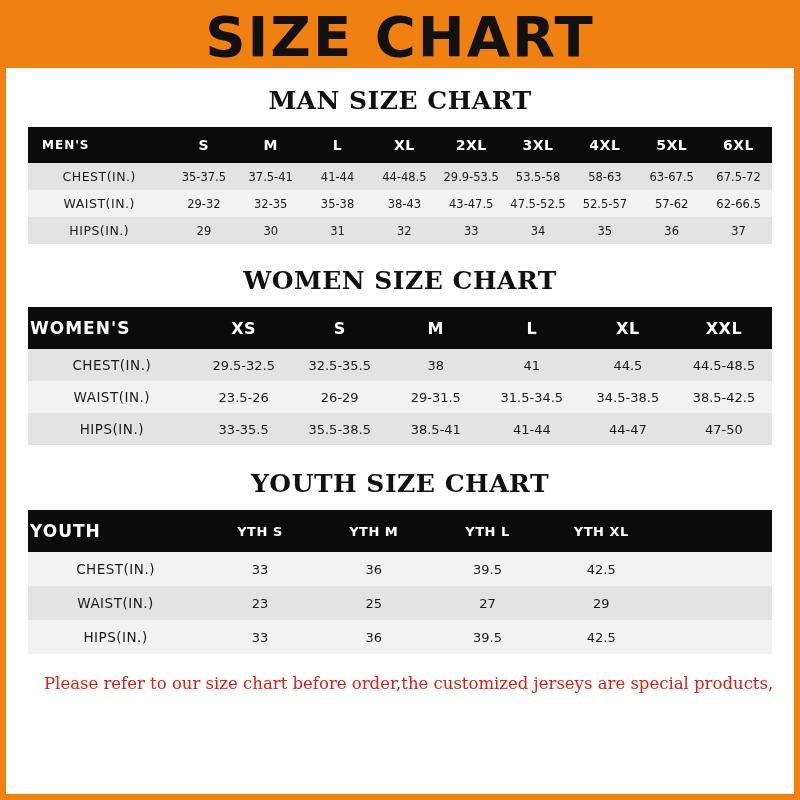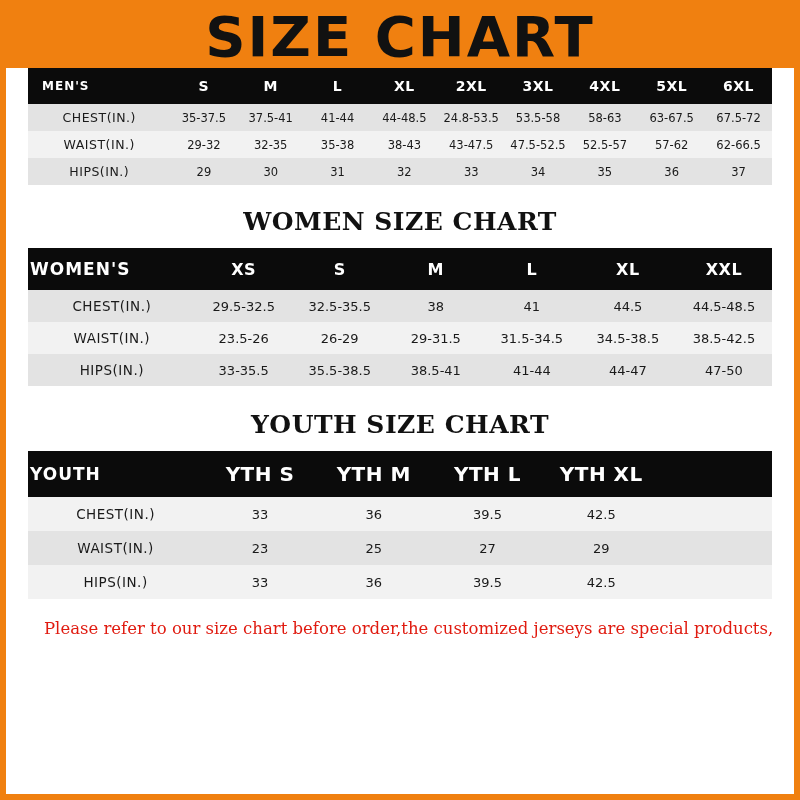--- a/index.html
+++ b/index.html
@@ -87,21 +87,21 @@
   table.chart tbody tr.odd td { background: #e3e3e3; }
   table.chart tbody tr.even td { background: #f2f2f2; }
 
   
   .sec-women table.chart td { font-size: 13px; padding: 8px 2px; }
   .sec-women table.chart thead td { font-size: 16px; padding: 11px 2px; }
   .sec-women table.chart thead td.head-label { font-size: 17px; }
   .sec-women table.chart tbody td.row-label { font-size: 13.5px; }
 
   .sec-youth table.chart td { font-size: 13px; padding: 9px 2px; }
-  .sec-youth table.chart thead td { font-size: 20px; padding: 11px 2px; }
+  .sec-youth table.chart thead td { font-size: 13px; padding: 11px 2px; }
   .sec-youth table.chart thead td.head-label { font-size: 17px; }
   .sec-youth table.chart tbody td.row-label { font-size: 13.5px; }
 
   .footer-note {
     margin-top: 18px;
     padding: 0 16px;
     text-align: center;
     color: #e01b10;
     font-family: "DejaVu Serif", serif;
     font-size: 16.5px;
@@ -114,20 +114,21 @@
 
 <div class="page">
 
   <div class="header-band">
     <div class="header-title">SIZE CHART</div>
   </div>
 
   <div class="content">
 
     <div class="sec-man">
+      <div class="section-title">MAN SIZE CHART</div>
       <table class="chart">
         <thead>
           <tr>
             <td class="head-label" style="width:17%">MEN'S</td>
             <td>S</td>
             <td>M</td>
             <td>L</td>
             <td>XL</td>
             <td>2XL</td>
             <td>3XL</td>
@@ -136,21 +137,21 @@
             <td>6XL</td>
           </tr>
         </thead>
         <tbody>
           <tr class="odd">
             <td class="row-label">CHEST(IN.)</td>
             <td>35-37.5</td>
             <td>37.5-41</td>
             <td>41-44</td>
             <td>44-48.5</td>
-            <td>24.8-53.5</td>
+            <td>29.9-53.5</td>
             <td>53.5-58</td>
             <td>58-63</td>
             <td>63-67.5</td>
             <td>67.5-72</td>
           </tr>
           <tr class="even">
             <td class="row-label">WAIST(IN.)</td>
             <td>29-32</td>
             <td>32-35</td>
             <td>35-38</td>

